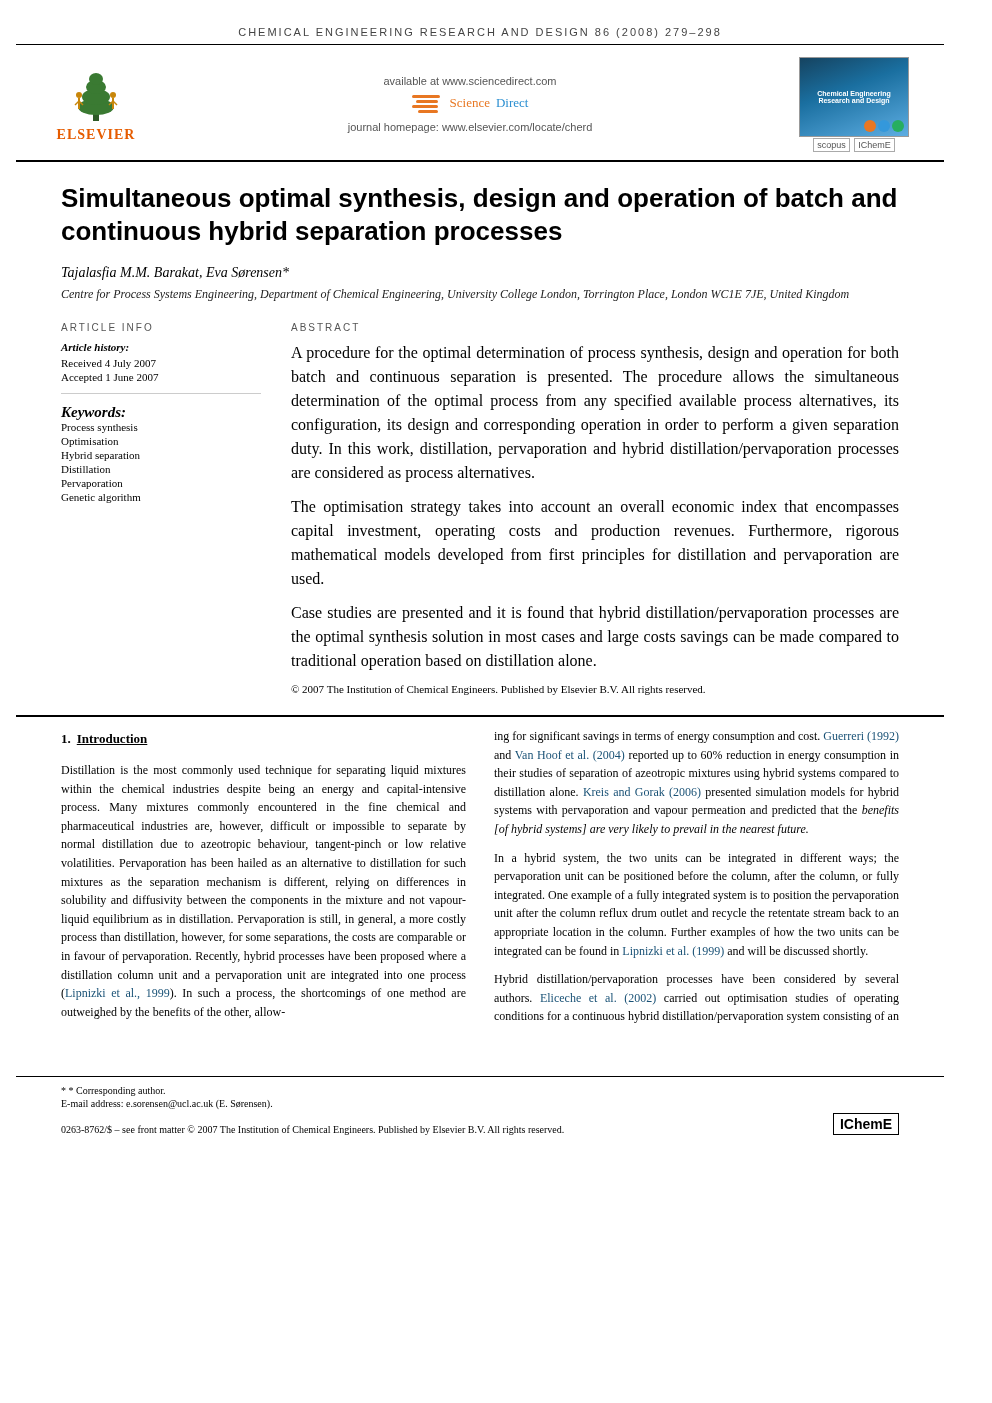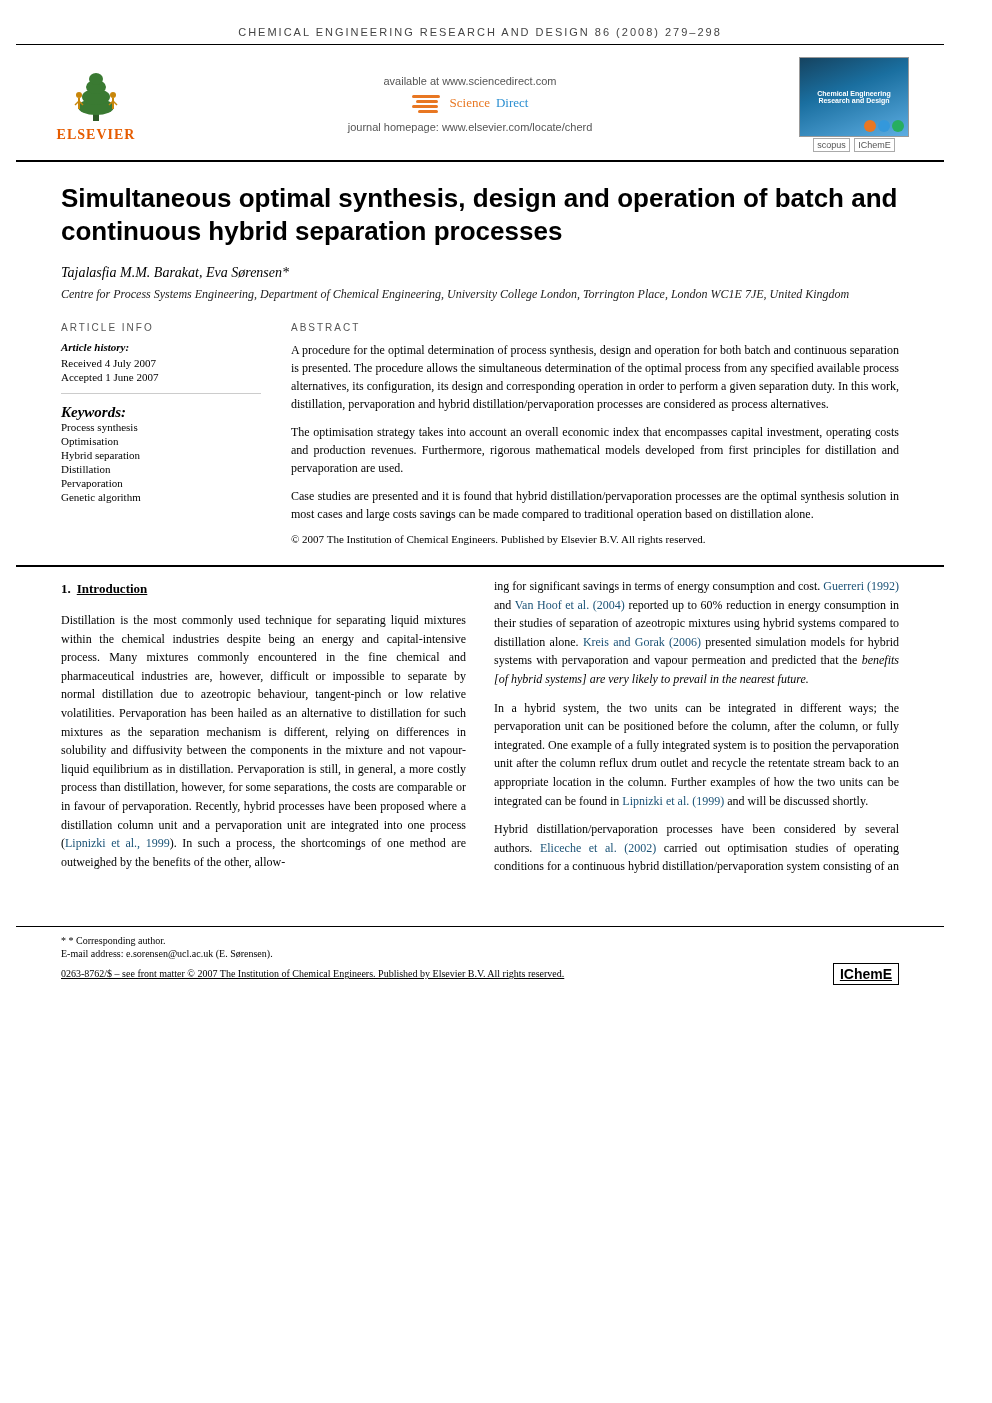--- a/index.html
+++ b/index.html
@@ -201,21 +201,21 @@
       font-weight: bold;
       font-style: italic;
     }
 
     .keyword-item {
       font-size: 11px;
       margin-bottom: 2px;
     }
 
     .abstract-text {
-      font-size: 12px;
+      font-size: 16px;
       line-height: 1.5;
       text-align: justify;
       margin-bottom: 10px;
     }
 
     .copyright-text {
       font-size: 11px;
       margin-top: 6px;
     }
 
@@ -270,23 +270,22 @@
     }
 
     .footnote-text {
       font-size: 10px;
       margin-bottom: 2px;
     }
 
     .footer-bottom {
       display: flex;
       justify-content: space-between;
-      align-items: center;
+      align-items: flex-end;
       margin-top: 4px;
-      text-decoration: underline;
     }
 
     .footer-legal {
       font-size: 10px;
       flex: 1;
     }
 
     .icheme-logo {
       font-size: 14px;
       font-weight: bold;

